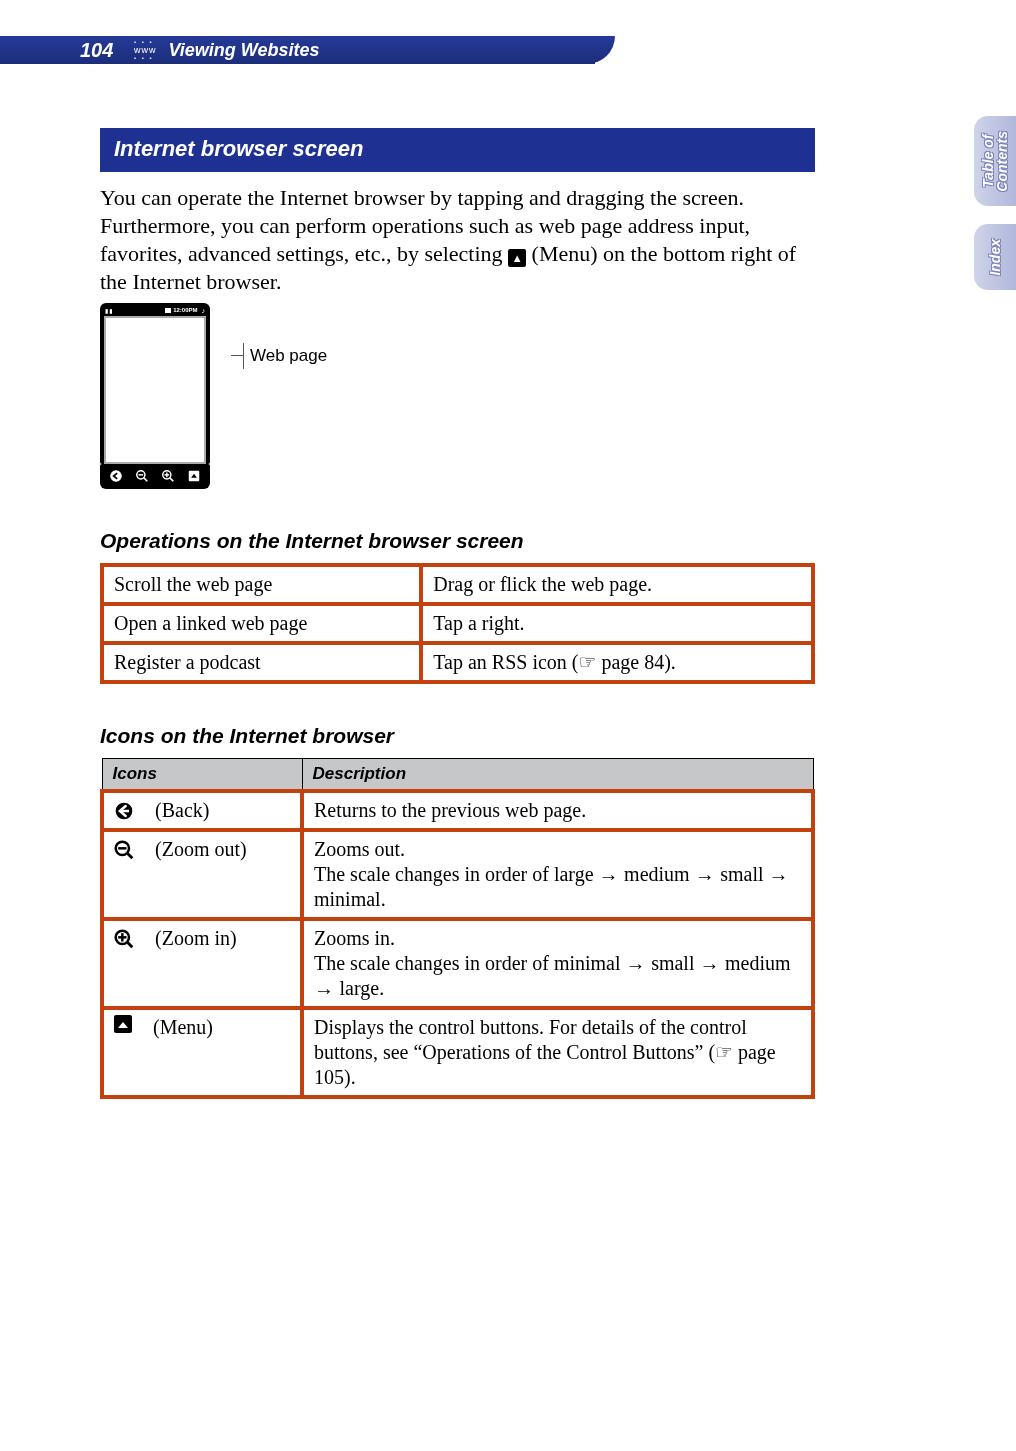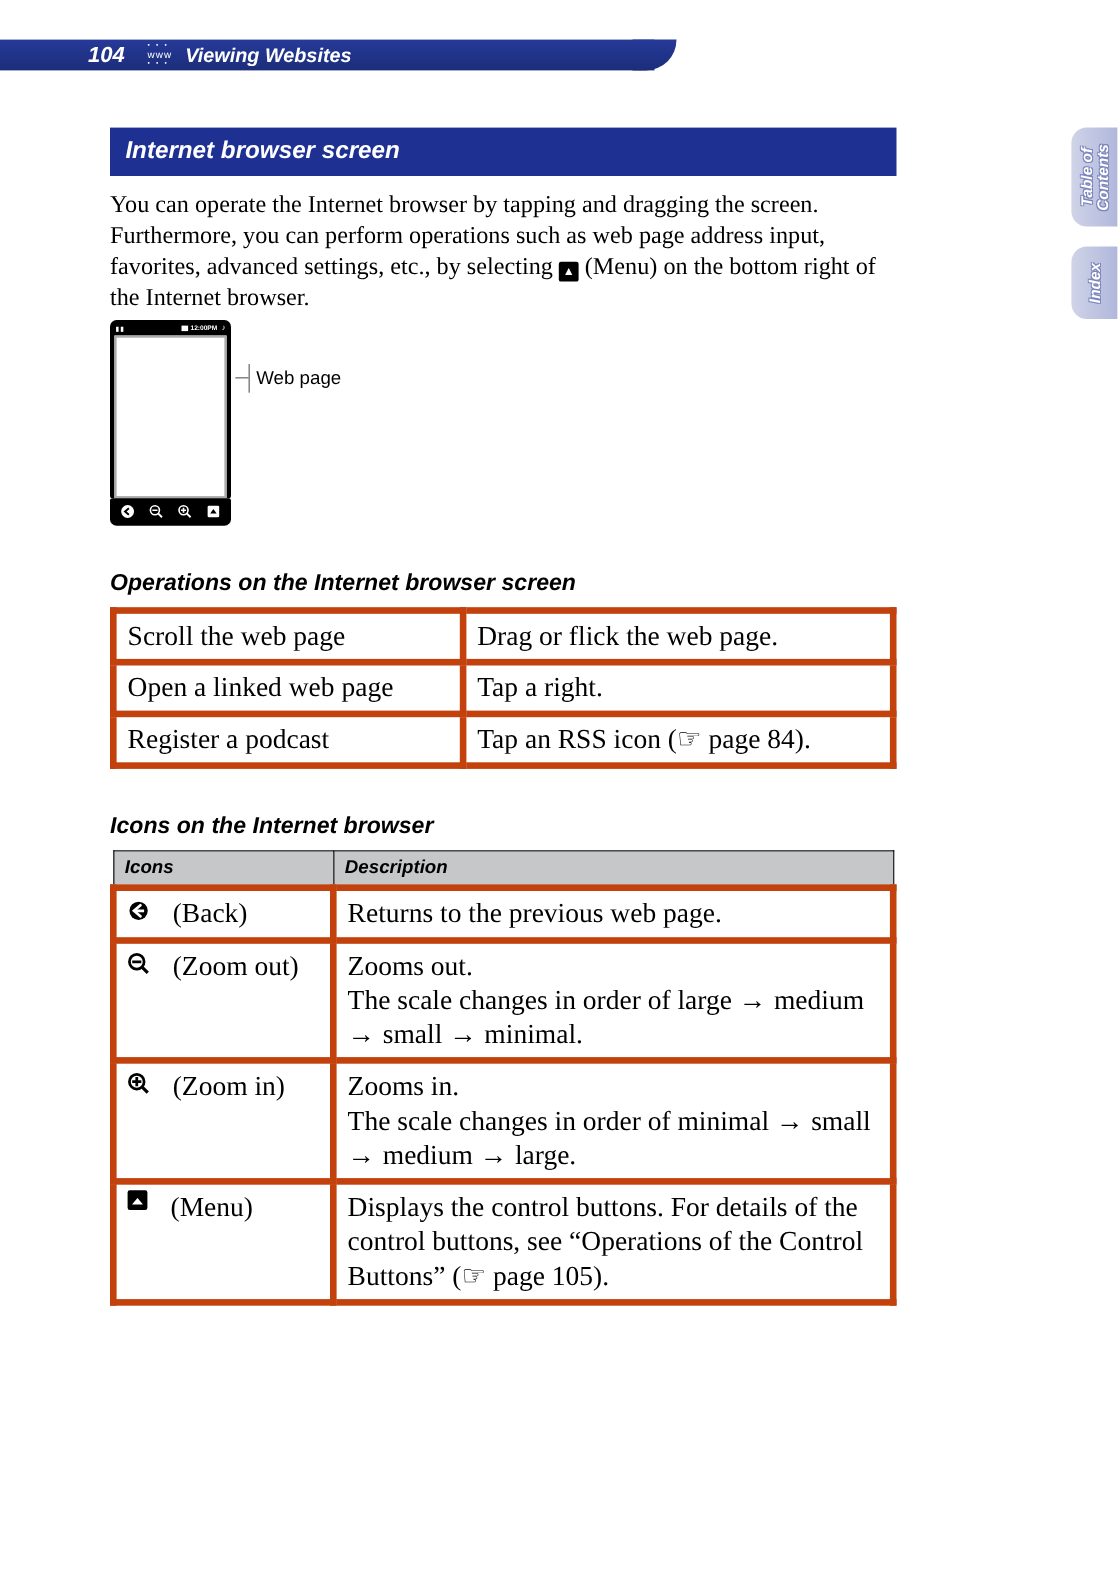--- a/index.html
+++ b/index.html
@@ -13,45 +13,45 @@
   .www-icon { color: #fff; font-family: Arial, sans-serif; font-size: 9px; letter-spacing: 1px; padding: 0 12px 0 4px; line-height: 8px; }
   .www-icon .dots { font-size: 6px; letter-spacing: 2px; }
   .section-title { color: #fff; font-family: Arial, Helvetica, sans-serif; font-weight: bold; font-style: italic; font-size: 18px; text-align: center; }
 
   
   .side-tabs { position: absolute; top: 80px; right: 0; width: 42px; }
   .tab { width: 42px; height: 90px; background: linear-gradient(to right, #cfd4e8, #b0b7db); border-top-left-radius: 14px; border-bottom-left-radius: 14px; margin-bottom: 18px; display: flex; align-items: center; justify-content: center; cursor: pointer; }
   .tab span { writing-mode: vertical-rl; transform: rotate(180deg); font-family: Arial, Helvetica, sans-serif; font-weight: bold; font-style: italic; font-size: 14px; color: #fff; text-shadow: -1px -1px 0 #7c85bb, 1px -1px 0 #7c85bb, -1px 1px 0 #7c85bb, 1px 1px 0 #7c85bb; text-align: center; line-height: 14px; }
 
   
-  .content { position: absolute; top: 60px; left: 100px; width: 715px; }
+  .content { position: absolute; top: 72px; left: 100px; width: 715px; }
 
   .blue-bar { background: #1e3192; color: #fff; font-family: Arial, Helvetica, sans-serif; font-weight: bold; font-style: italic; font-size: 22px; padding: 8px 14px 10px; margin-top: 20px; margin-bottom: 12px; }
 
   .para { font-size: 22px; line-height: 1.28; }
   .menu-icon-inline { display: inline-block; width: 18px; height: 18px; background: #000; color: #fff; font-size: 11px; text-align: center; line-height: 18px; vertical-align: -1px; border-radius: 2px; font-family: Arial, sans-serif; }
 
   
-  .device-row { display: flex; align-items: flex-start; margin-top: 6px; }
+  .device-row { display: flex; align-items: flex-start; margin-top: 6px; gap: 17px; }
   .device { width: 110px; }
   .device-top { background: #000; border-radius: 6px 6px 2px 2px; padding: 3px 3px 0; }
   .statusbar { display: flex; justify-content: space-between; color: #fff; font-family: Arial, sans-serif; font-size: 6px; padding: 1px 2px 2px; align-items: center; }
   .statusbar .left { letter-spacing: 1px; }
   .statusbar .mid { font-weight: bold; }
   .screen { background: #fff; border: 2px solid #aaa; height: 148px; margin: 0 1px; }
   .device-bottom { background: #000; border-radius: 2px 2px 6px 6px; display: flex; justify-content: space-around; padding: 5px 3px 6px; }
   .dev-btn { width: 18px; height: 14px; display: flex; align-items: center; justify-content: center; }
   .dev-btn svg { display: block; }
   .label-line { display: flex; align-items: center; margin-top: 40px; margin-left: 4px; font-family: Arial, Helvetica, sans-serif; font-size: 17px; }
 
   .subhead { font-family: Arial, Helvetica, sans-serif; font-weight: bold; font-style: italic; font-size: 21px; margin-top: 40px; margin-bottom: 10px; }
 
   table.optable { width: 100%; border-collapse: collapse; }
   table.optable th { background: #c6c7c9; font-family: Arial, Helvetica, sans-serif; font-weight: bold; font-style: italic; font-size: 17px; text-align: left; padding: 5px 10px; border: 1px solid #000; }
-  table.optable td { font-size: 25px; padding: 5px 10px; border: 6px solid #c2410c; vertical-align: top; line-height: 1.25; }
+  table.optable td { font-size: 20px; padding: 5px 10px; border: 4px solid #c2410c; vertical-align: top; line-height: 1.25; }
   table.optable td .hand { font-family: Arial, sans-serif; }
   table.optable td .arrow { font-family: Arial, sans-serif; font-weight: bold; }
 
   .icon-cell { display: flex; align-items: flex-start; gap: 21px; }
   .icon-cell svg { flex: 0 0 auto; margin-top: 3px; }
   .icon-label { }
   .minibox { display: inline-block; width: 18px; height: 18px; background: #000; border-radius: 2px; position: relative; vertical-align: -3px; }
   .minibox::after { content: ""; position: absolute; left: 4px; top: 7px; width: 0; height: 0; border-left: 5px solid transparent; border-right: 5px solid transparent; border-bottom: 6px solid #fff; }
 
 </style>

